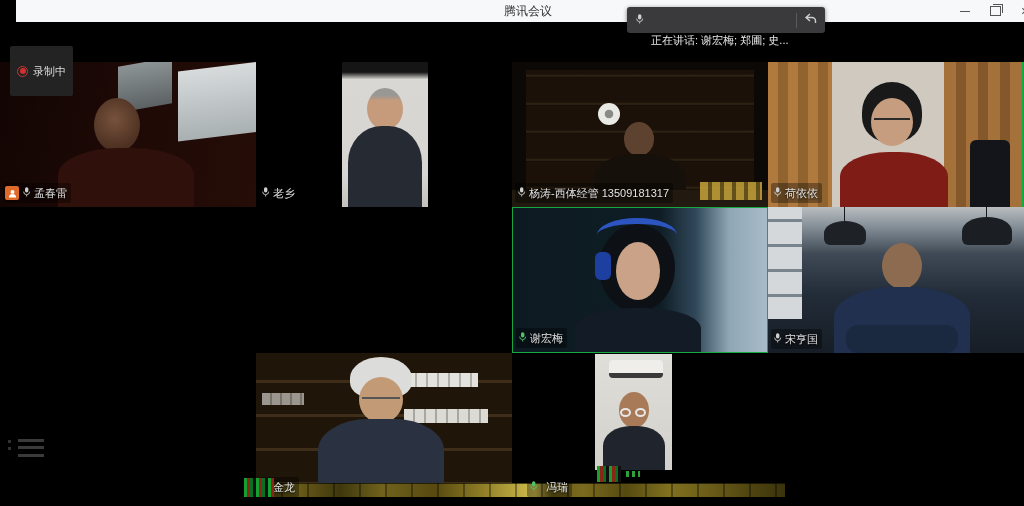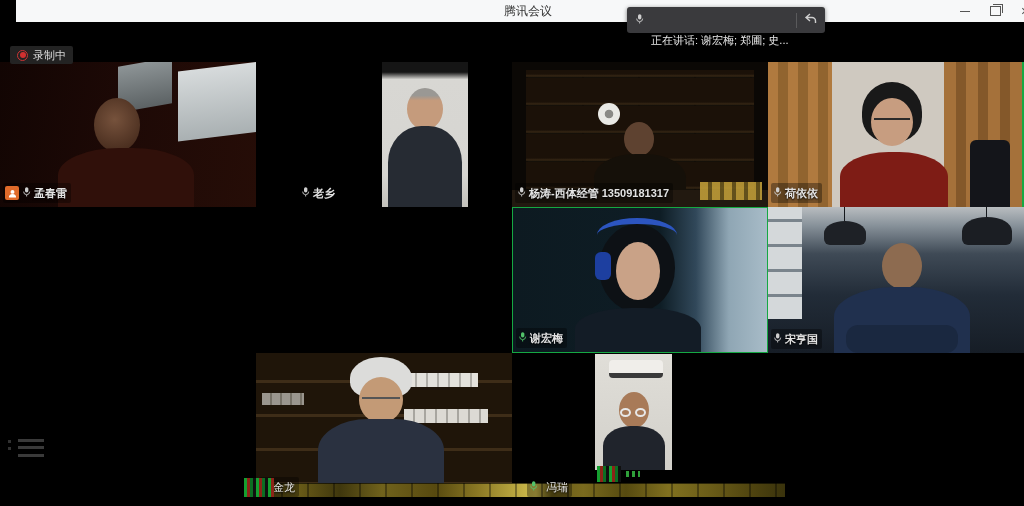--- a/index.html
+++ b/index.html
@@ -19,47 +19,47 @@
 
   
   .speak-banner{position:absolute;left:627px;top:7px;height:26px;background:#3a3a3d;border-radius:3px;
                 display:flex;align-items:center;padding:0 8px;gap:7px;box-shadow:0 1px 4px rgba(0,0,0,.5);z-index:30;}
   .speak-banner .txt{font-size:11px;color:#e8e8e8;white-space:nowrap;margin-top:40px;}
   .v-div{width:1px;height:15px;background:#5a5a5c;}
   .mic-svg{display:inline-block;}
 
   
   .rec-badge{position:absolute;left:10px;top:46px;height:18px;background:#232323;border-radius:2px;
-             display:flex;align-items:center;padding:0 7px;gap:5px;z-index:20;}
+             display:flex;align-items:center;padding:16px 7px;gap:5px;z-index:20;}
   .rec-dot{width:9px;height:9px;border-radius:50%;border:1.5px solid #c33;position:relative;}
   .rec-dot:before{content:"";position:absolute;left:1.5px;top:1.5px;width:6px;height:6px;border-radius:50%;background:#d03030;}
   .rec-badge .txt{font-size:11px;color:#ddd;}
 
   
-  .tile{position:absolute;background:#000;overflow:hidden;font-weight:bold;}
+  .tile{position:absolute;background:#000;overflow:hidden;}
   .tile,.tile *{box-sizing:border-box;}
   .innervid{position:absolute;overflow:hidden;}
   .nlabel{position:absolute;left:3px;bottom:4px;display:flex;align-items:center;gap:3px;
           background:rgba(0,0,0,.35);padding:1px 4px 1px 2px;border-radius:2px;z-index:9;}
   .nlabel .txt{font-size:11px;color:#e3e3e3;text-shadow:0 1px 2px #000;white-space:nowrap;}
   .badge-host{width:14px;height:14px;background:#e06a2a;border-radius:2px;display:flex;align-items:center;justify-content:center;}
 
   .shape{position:absolute;}
   .head{position:absolute;border-radius:50%;}
   .body{position:absolute;border-radius:45% 45% 0 0;}
 
   
   #tile-meng{left:0;top:62px;width:256px;height:145px;background:linear-gradient(100deg,#120503 0%,#1d0906 45%,#260d07 100%);}
   #tile-meng .pane1{left:178px;top:0;width:78px;height:70px;background:linear-gradient(#d7dbdc,#a9b0b2);transform:skewY(-7deg);transform-origin:right top;}
   #tile-meng .pane2{left:118px;top:0;width:54px;height:46px;background:linear-gradient(#8d9496,#5c6264);transform:skewY(-10deg);}
   #tile-meng .head{left:94px;top:36px;width:46px;height:54px;background:radial-gradient(circle at 45% 40%,#76523c,#4a2e1f 75%);}
   #tile-meng .body{left:58px;top:86px;width:136px;height:60px;background:#30100a;}
 
   
-  #tile-laoxiang{left:256px;top:62px;width:256px;height:145px;margin-left:40px;}
+  #tile-laoxiang{left:256px;top:62px;width:256px;height:145px;}
   #vid-laoxiang{left:86px;top:0;width:86px;height:145px;background:linear-gradient(#151515 0%,#151515 7%,#d8d7d3 12%,#d6d5d1 78%,#c4c2bc 100%);}
   #vid-laoxiang .head{left:25px;top:26px;width:36px;height:42px;background:linear-gradient(#9a9894 0 18%,#c59b7c 30%);}
   #vid-laoxiang .body{left:6px;top:64px;width:74px;height:81px;background:#262b33;}
 
   
   #tile-yangtao{left:512px;top:62px;width:256px;height:145px;background:#0b0805;}
   #tile-yangtao .shelves{left:14px;top:8px;width:228px;height:120px;
       background:repeating-linear-gradient(0deg,#38281505 0,#3a2a16 2px,#1d1309 4px,#1d1309 28px),
                  repeating-linear-gradient(90deg,rgba(0,0,0,.45) 0 2px,transparent 2px 56px);opacity:.9;}
   #tile-yangtao .disc{left:86px;top:41px;width:22px;height:22px;border-radius:50%;

